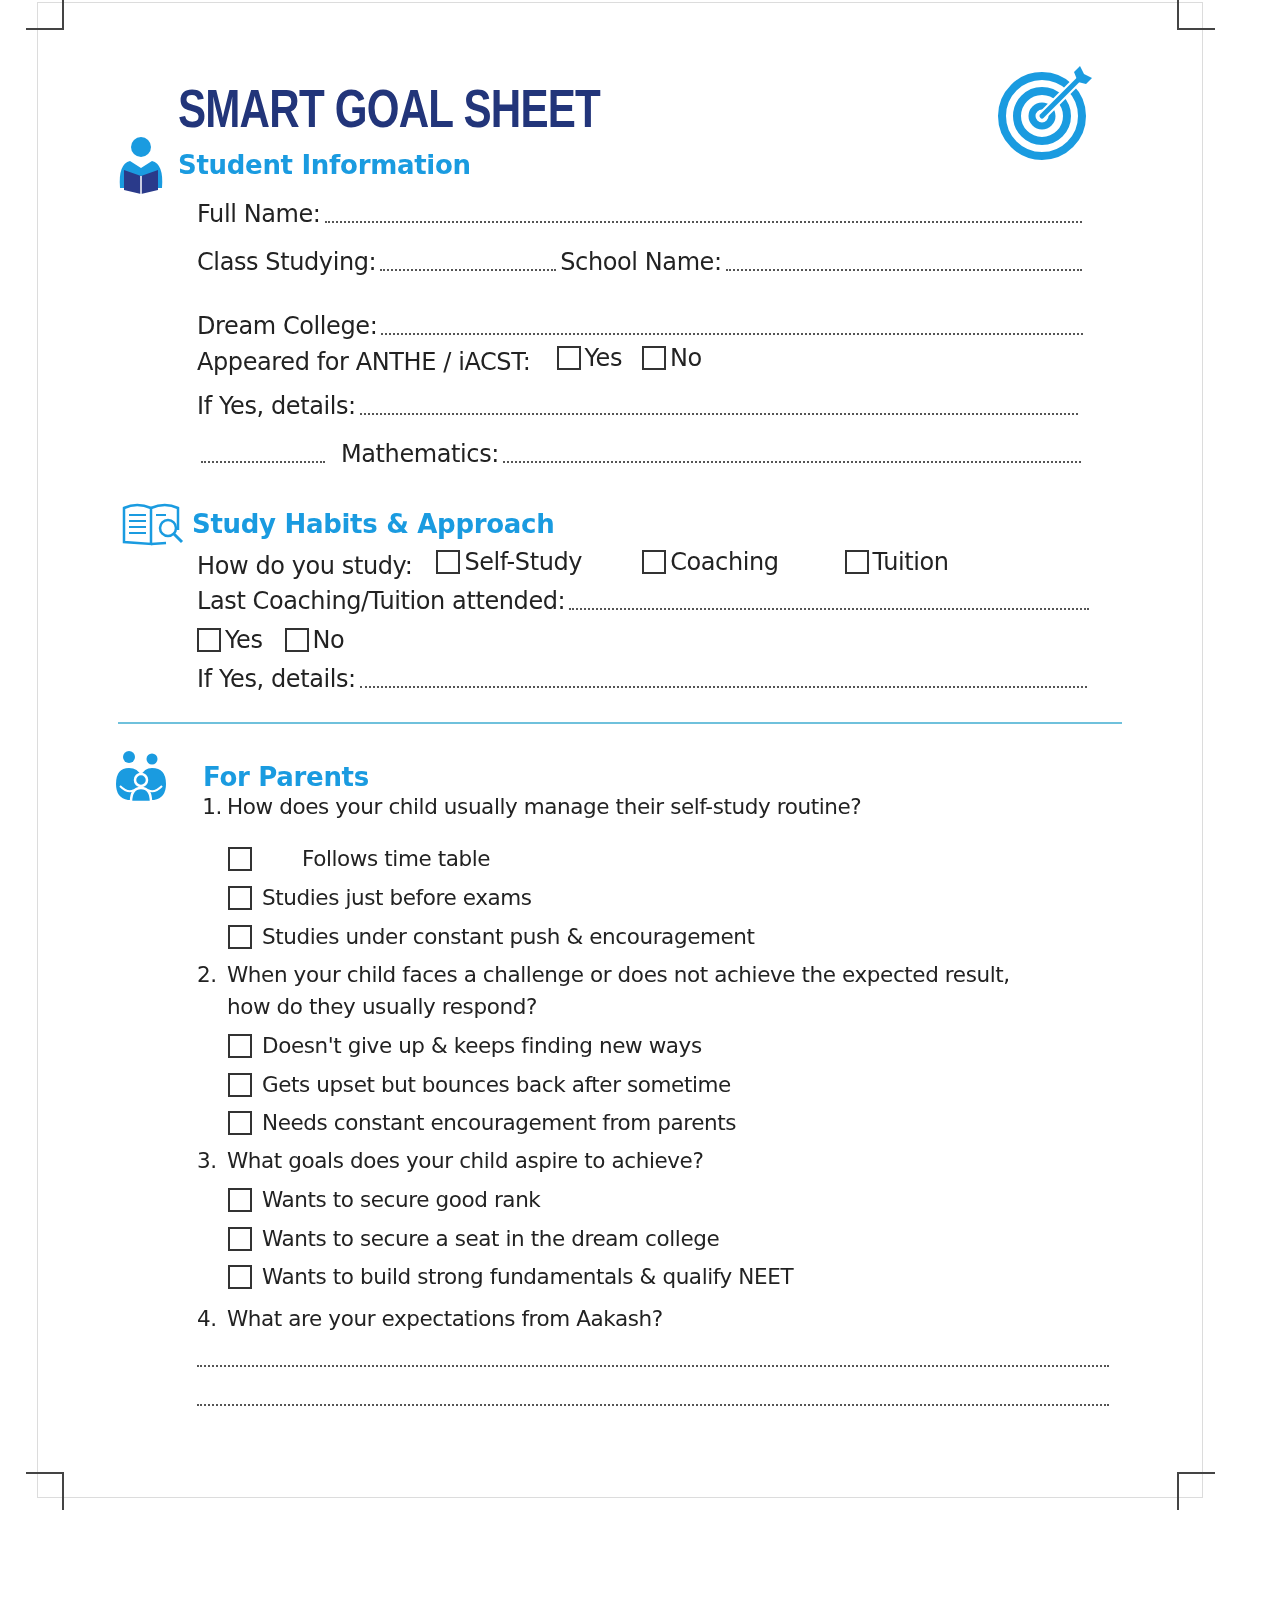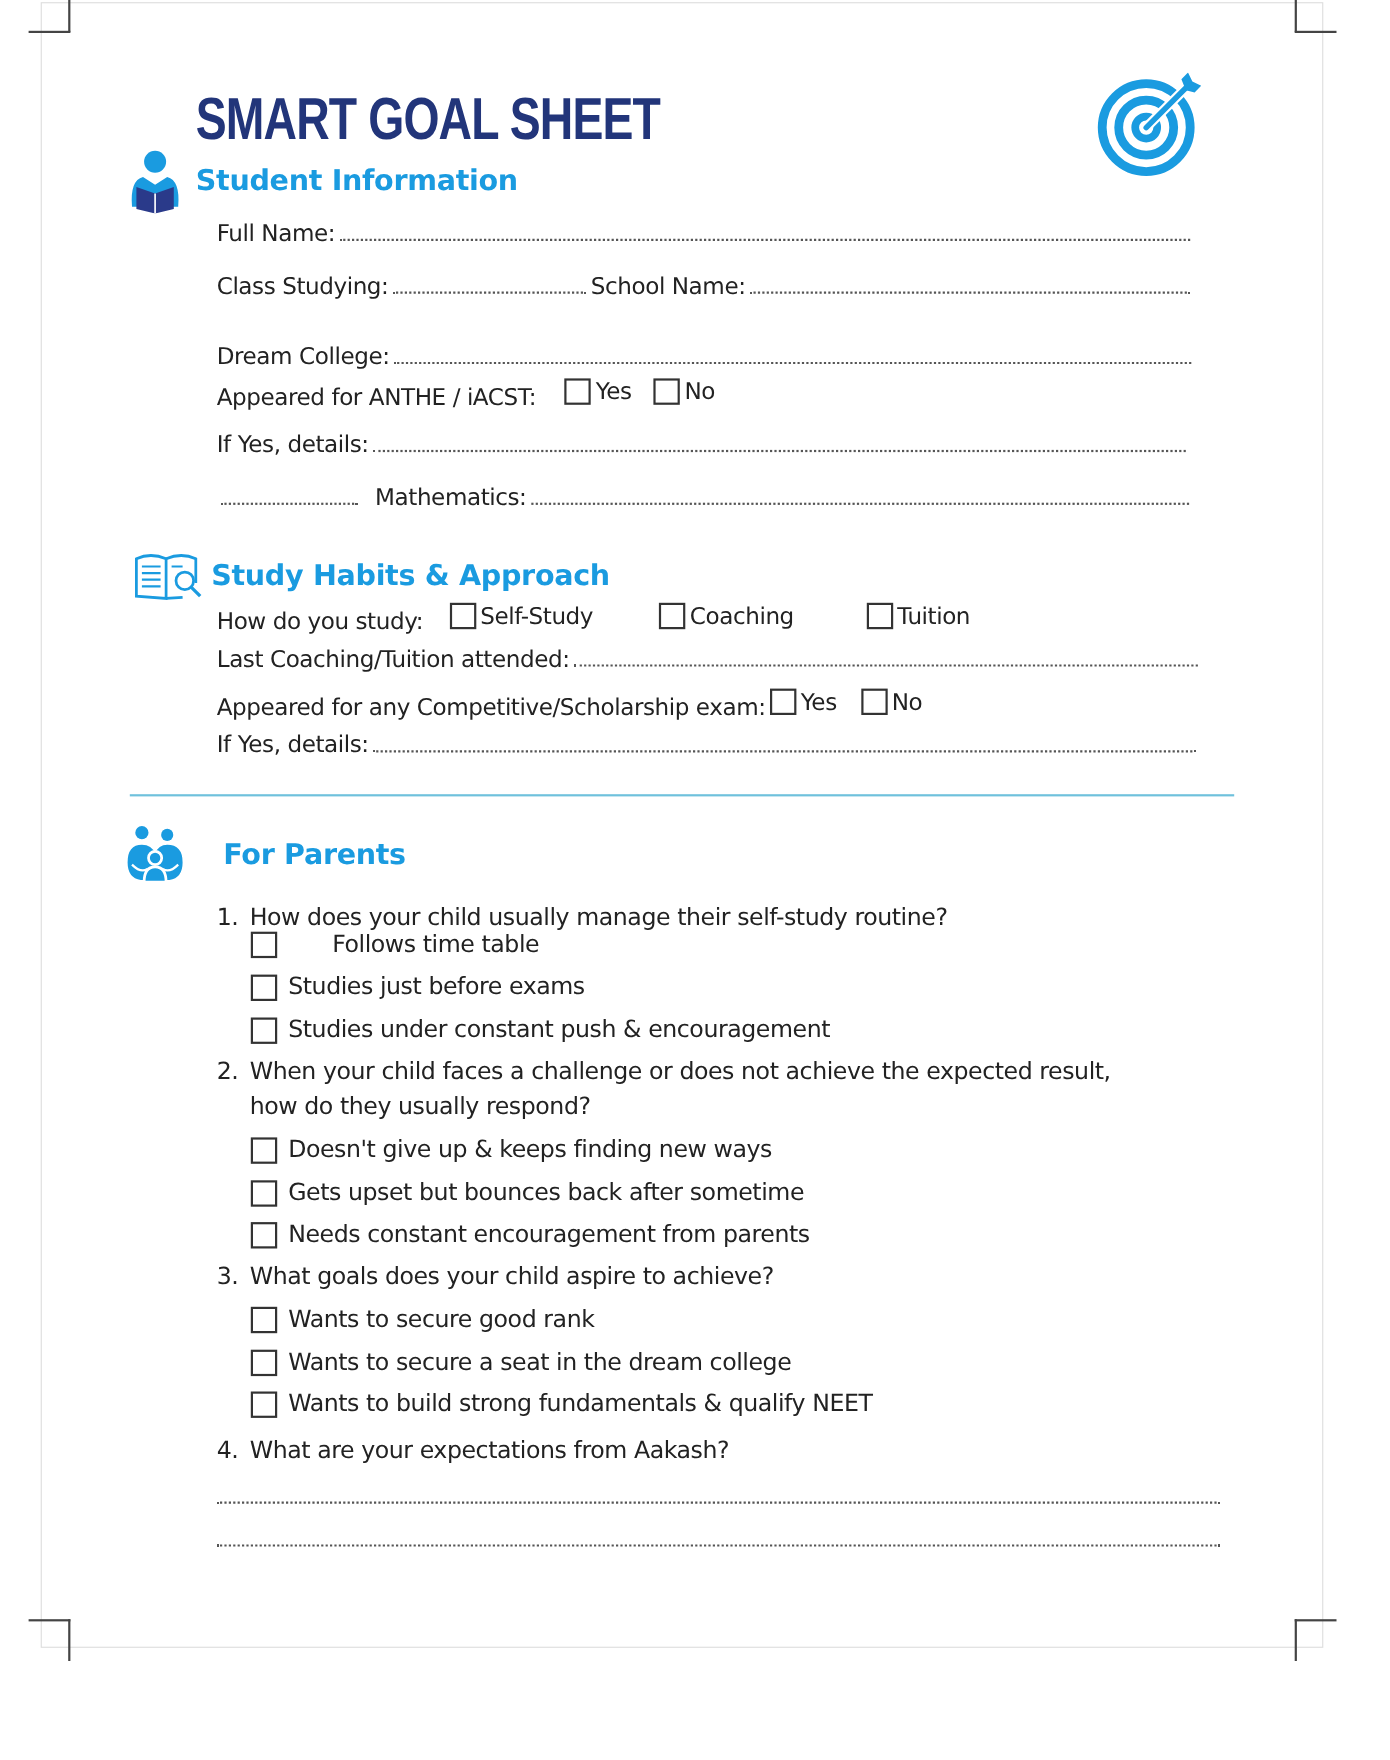--- a/index.html
+++ b/index.html
@@ -9,21 +9,21 @@
                    border: 1.5px solid #dcdcdc; box-sizing: border-box; }
     .crop { position: absolute; background: #444; }
     .title { position: absolute; left: 178px; top: 78px; font-family: "Liberation Sans", sans-serif;
              font-weight: 700; font-size: 54px; color: #22357a; letter-spacing: -1px;
              transform: scaleX(0.78); transform-origin: left top; line-height: 60px; }
     .target { position: absolute; left: 996px; top: 66px; width: 96px; height: 96px; }
     .section-head { position: absolute; display: flex; align-items: center; }
     .section-title { font-family: "DejaVu Sans", sans-serif; font-weight: 700; font-size: 26px;
                      color: #1a9be0; letter-spacing: -0.3px; }
     .row { position: absolute; left: 197px; display: flex; align-items: baseline;
-           font-size: 21px; color: #222; white-space: nowrap; letter-spacing: -0.4px; }
+           font-size: 24px; color: #222; white-space: nowrap; letter-spacing: -0.4px; }
     .dots { flex: 1; border-bottom: 2px dotted #555; height: 0; margin-left: 4px; align-self: flex-end; margin-bottom: 5px; }
     .cb { display: inline-block; width: 21px; height: 21px; border: 2px solid #333; box-sizing: border-box;
           vertical-align: -3px; margin-right: 4px; background: #fff; }
     .opt { display: inline-flex; align-items: center; }
     .divider { position: absolute; left: 118px; top: 722px; width: 1004px; height: 2px; background: #6fc1dc; }
     .q { position: absolute; left: 197px; font-size: 21.5px; color: #222; letter-spacing: -0.4px; white-space: nowrap; }
     .q .num { display: inline-block; width: 30px; }
     .sub { position: absolute; left: 228px; font-size: 21.5px; color: #222; letter-spacing: -0.4px;
            display: flex; align-items: center; white-space: nowrap; }
     .sub .cb { width: 24px; height: 24px; margin-right: 10px; }
@@ -135,21 +135,20 @@
     <span>Tuition</span>
   </span>
 </div>
 
 <div class="row" style="top:587px;width:892px;">
   <span>Last Coaching/Tuition attended:</span>
   <span class="dots"></span>
 </div>
 
 <div class="row" style="top:626px;">
-  <span style="margin-right:4px;">Appeared for any Competitive/Scholarship exam:</span>
   <span class="opt">
     <span class="cb" style="width:24px;height:24px;"></span>
     <span>Yes</span>
   </span>
   <span class="opt" style="margin-left:22px;">
     <span class="cb" style="width:24px;height:24px;"></span>
     <span>No</span>
   </span>
 </div>
 
@@ -166,21 +165,21 @@
     <circle cx="38" cy="9" r="5.5" fill="#1a9be0"></circle>
     <path d="M2 34 Q2 18 15 18 Q24 18 27 26 Q30 18 38 18 Q52 18 52 34 Q52 48 40 50 L14 50 Q2 48 2 34 Z" fill="#1a9be0"></path>
     <circle cx="27" cy="30" r="6" fill="#1a9be0" stroke="#ffffff" stroke-width="2.5"></circle>
     <path d="M17 52 Q17 38 27 38 Q37 38 37 52 Z" fill="#1a9be0" stroke="#ffffff" stroke-width="2.5"></path>
     <path d="M6 36 Q14 44 20 40" fill="none" stroke="#ffffff" stroke-width="2"></path>
     <path d="M48 36 Q40 44 34 40" fill="none" stroke="#ffffff" stroke-width="2"></path>
   </svg>
   <span class="section-title">For Parents</span>
 </div>
 
-<div class="q" style="top:822px;">
+<div class="q" style="top:794px;text-align:center;">
   <span class="num">1.</span><span>How does your child usually manage their self-study routine?</span>
 </div>
 <div class="sub" style="top:846px;gap:40px;">
   <span class="cb"></span>
   <span>Follows time table</span>
 </div>
 <div class="sub" style="top:885px;">
   <span class="cb"></span>
   <span>Studies just before exams</span>
 </div>

